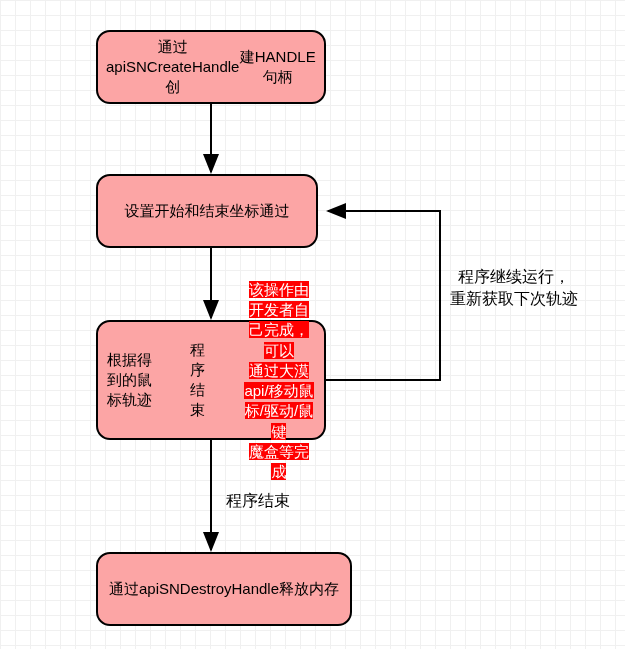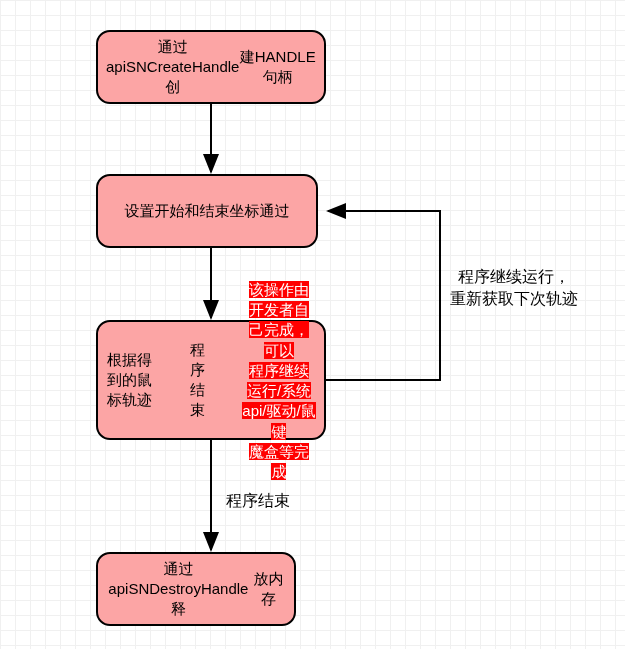--- a/index.html
+++ b/index.html
@@ -59,26 +59,26 @@
 
 <div class="node" style="left:96px; top:174px; width:222px; height:74px;justify-content:center;">
   <div>设置开始和结束坐标通过</div>
 </div>
 
 <div class="node" style="left:96px; top:320px; width:230px; height:120px;gap:34px;">
   <div>根据得到的鼠标轨迹</div>
   <div>程序结束</div>
   <div style="margin-top:2px;">
     <span class="highlight">该操作由开发者自己完成，可以</span><br>
-    <span class="highlight">程序继续运行/系统api/驱动/鼠键</span><br>
+    <span class="highlight">通过大漠api/移动鼠标/驱动/鼠键</span><br>
     <span class="highlight">魔盒等完成</span>
   </div>
 </div>
 
-<div class="node" style="left:96px; top:552px; width:200px; height:74px;align-items:center;">
+<div class="node" style="left:96px; top:552px; width:256px; height:74px;align-items:center;">
   <div>通过apiSNDestroyHandle释</div>
   <div>放内存</div>
 </div>
 
 <div class="edge-label" style="left:450px; top:266px;">
   <div>程序继续运行，</div>
   <div>重新获取下次轨迹</div>
 </div>
 
 <div class="edge-label" style="left:226px; top:490px;">

